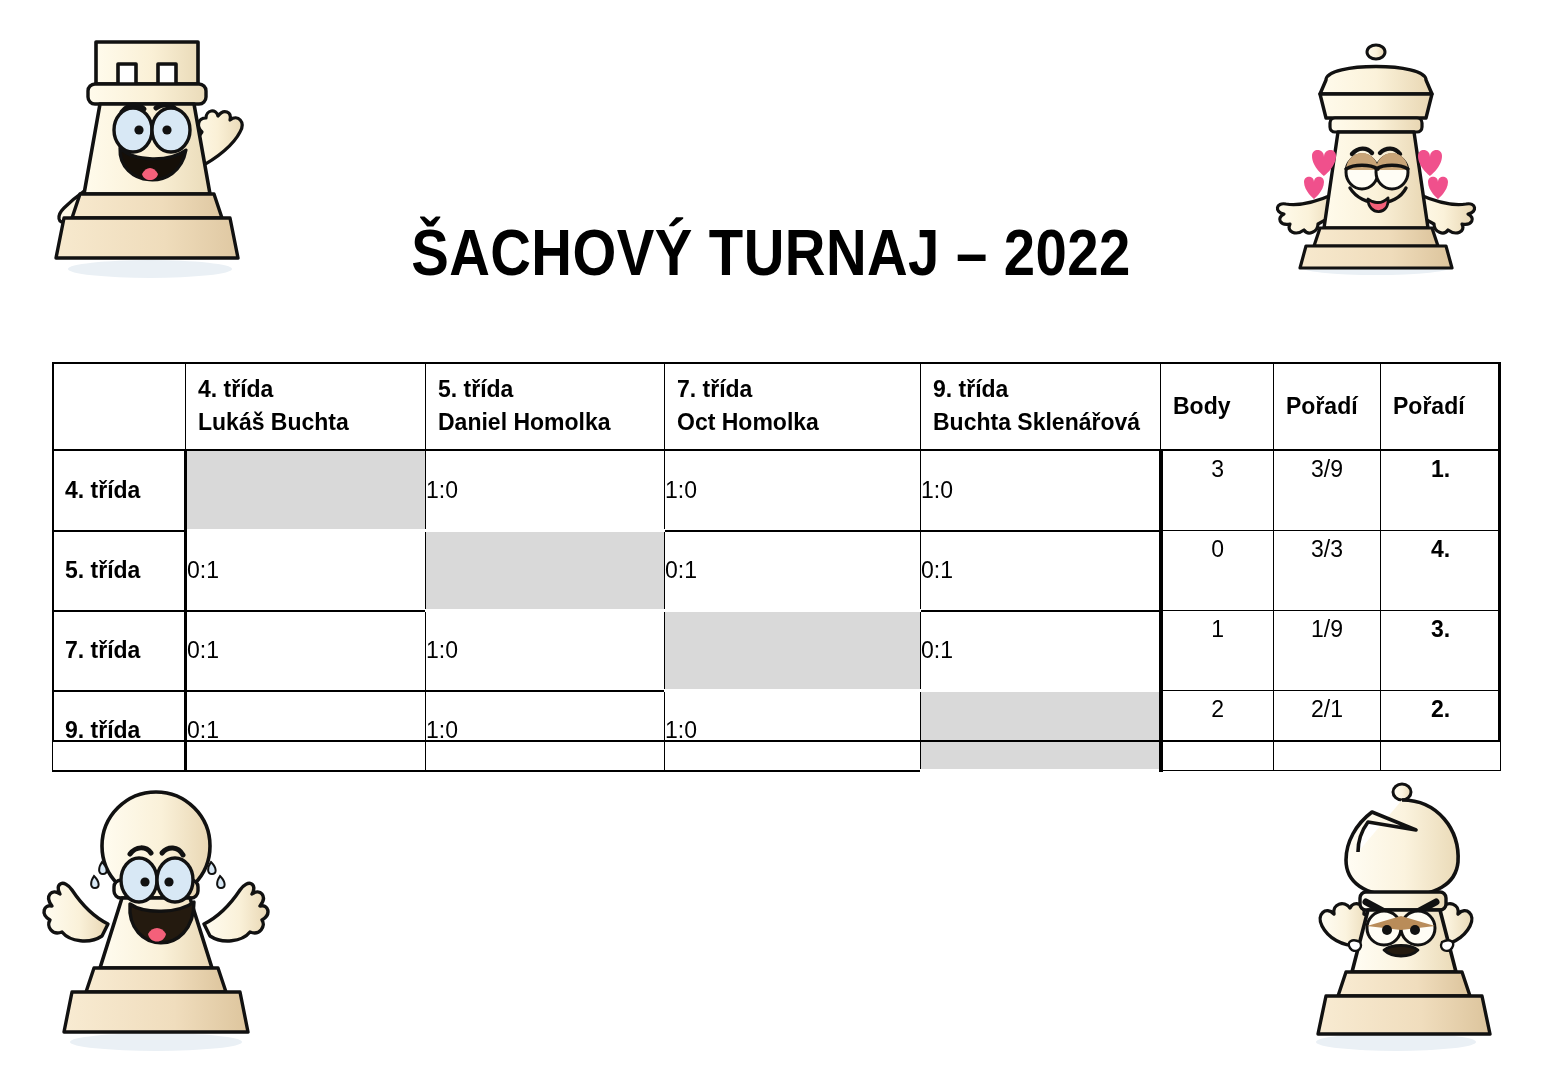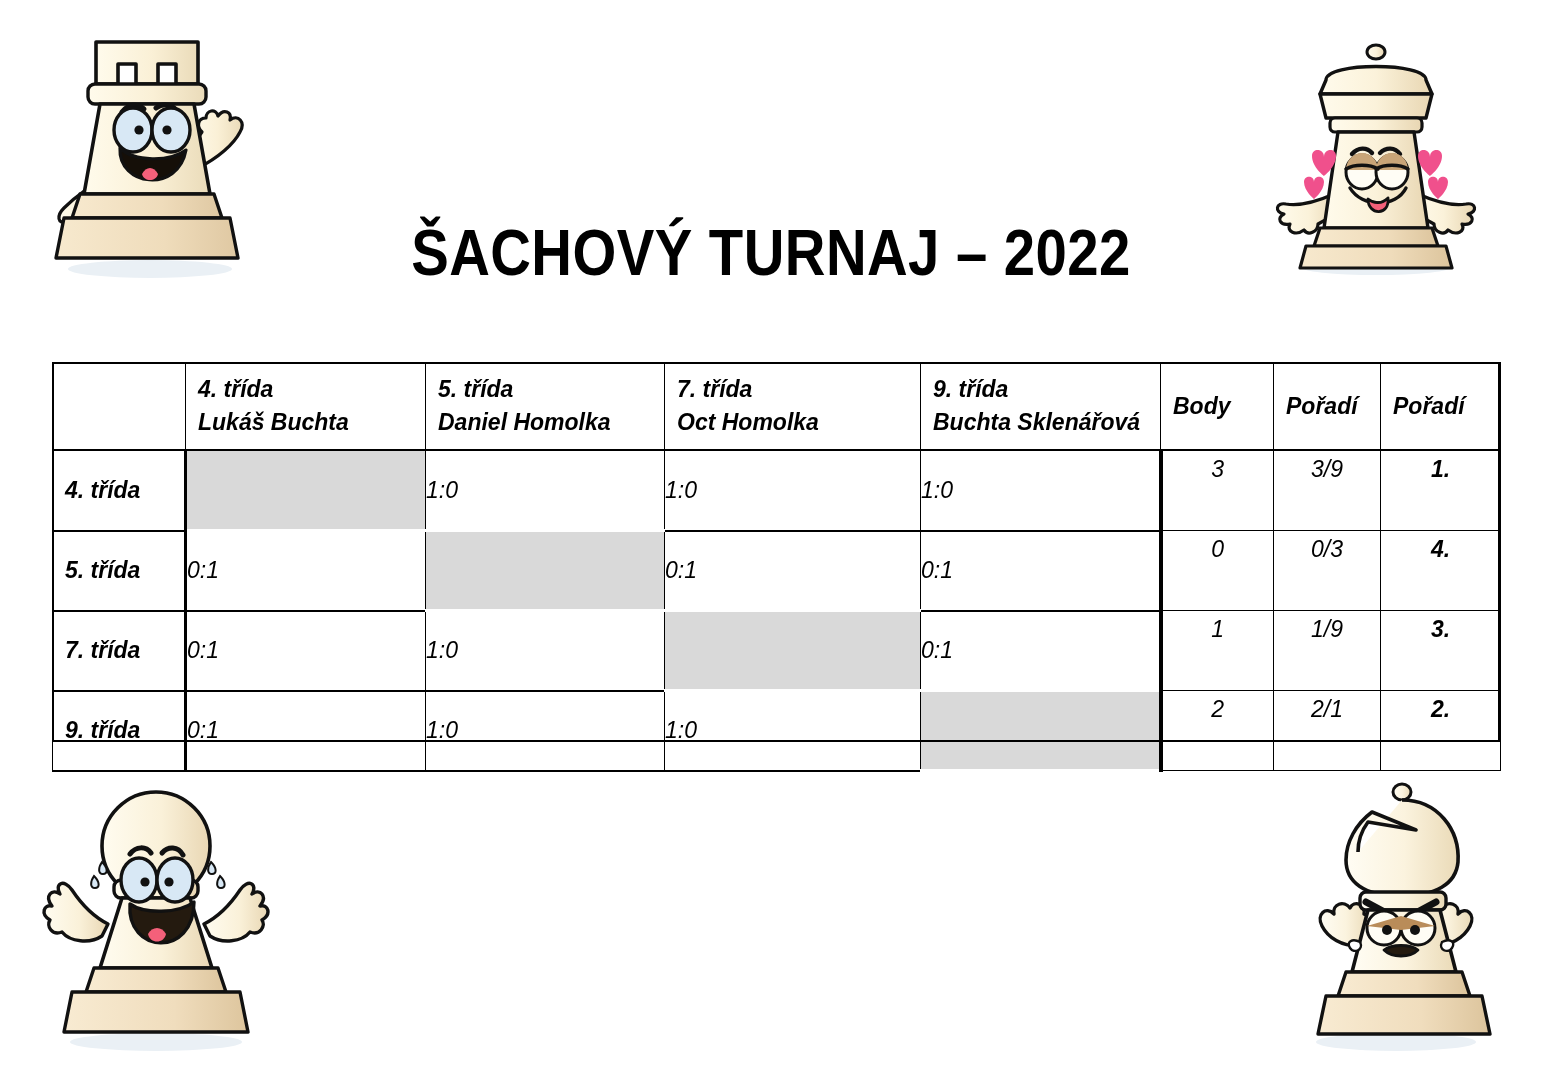--- a/index.html
+++ b/index.html
@@ -34,21 +34,20 @@
   }
 
   
   .sheet {
     position: absolute;
     left: 52px;
     top: 362px;
     width: 1448px;
     border-collapse: collapse;
     table-layout: fixed;
-    font-style: italic;
   }
   .sheet td, .sheet th {
     border: 1px solid #000000;
     padding: 0;
     vertical-align: middle;
     font-size: 23px;
     font-weight: normal;
     color: #000000;
     background: #ffffff;
   }
@@ -382,21 +381,21 @@
       <td class="stat poradi">1.</td>
     </tr>
 
     <tr class="body-row">
       <td class="rowlabel">5. třída</td>
       <td class="match">0:1</td>
       <td class="match diag"></td>
       <td class="match">0:1</td>
       <td class="match last-match">0:1</td>
       <td class="stat">0</td>
-      <td class="stat">0/3</td>
+      <td class="stat">3/3</td>
       <td class="stat poradi">4.</td>
     </tr>
 
     <tr class="body-row">
       <td class="rowlabel">7. třída</td>
       <td class="match">0:1</td>
       <td class="match">1:0</td>
       <td class="match diag"></td>
       <td class="match last-match">0:1</td>
       <td class="stat">1</td>

